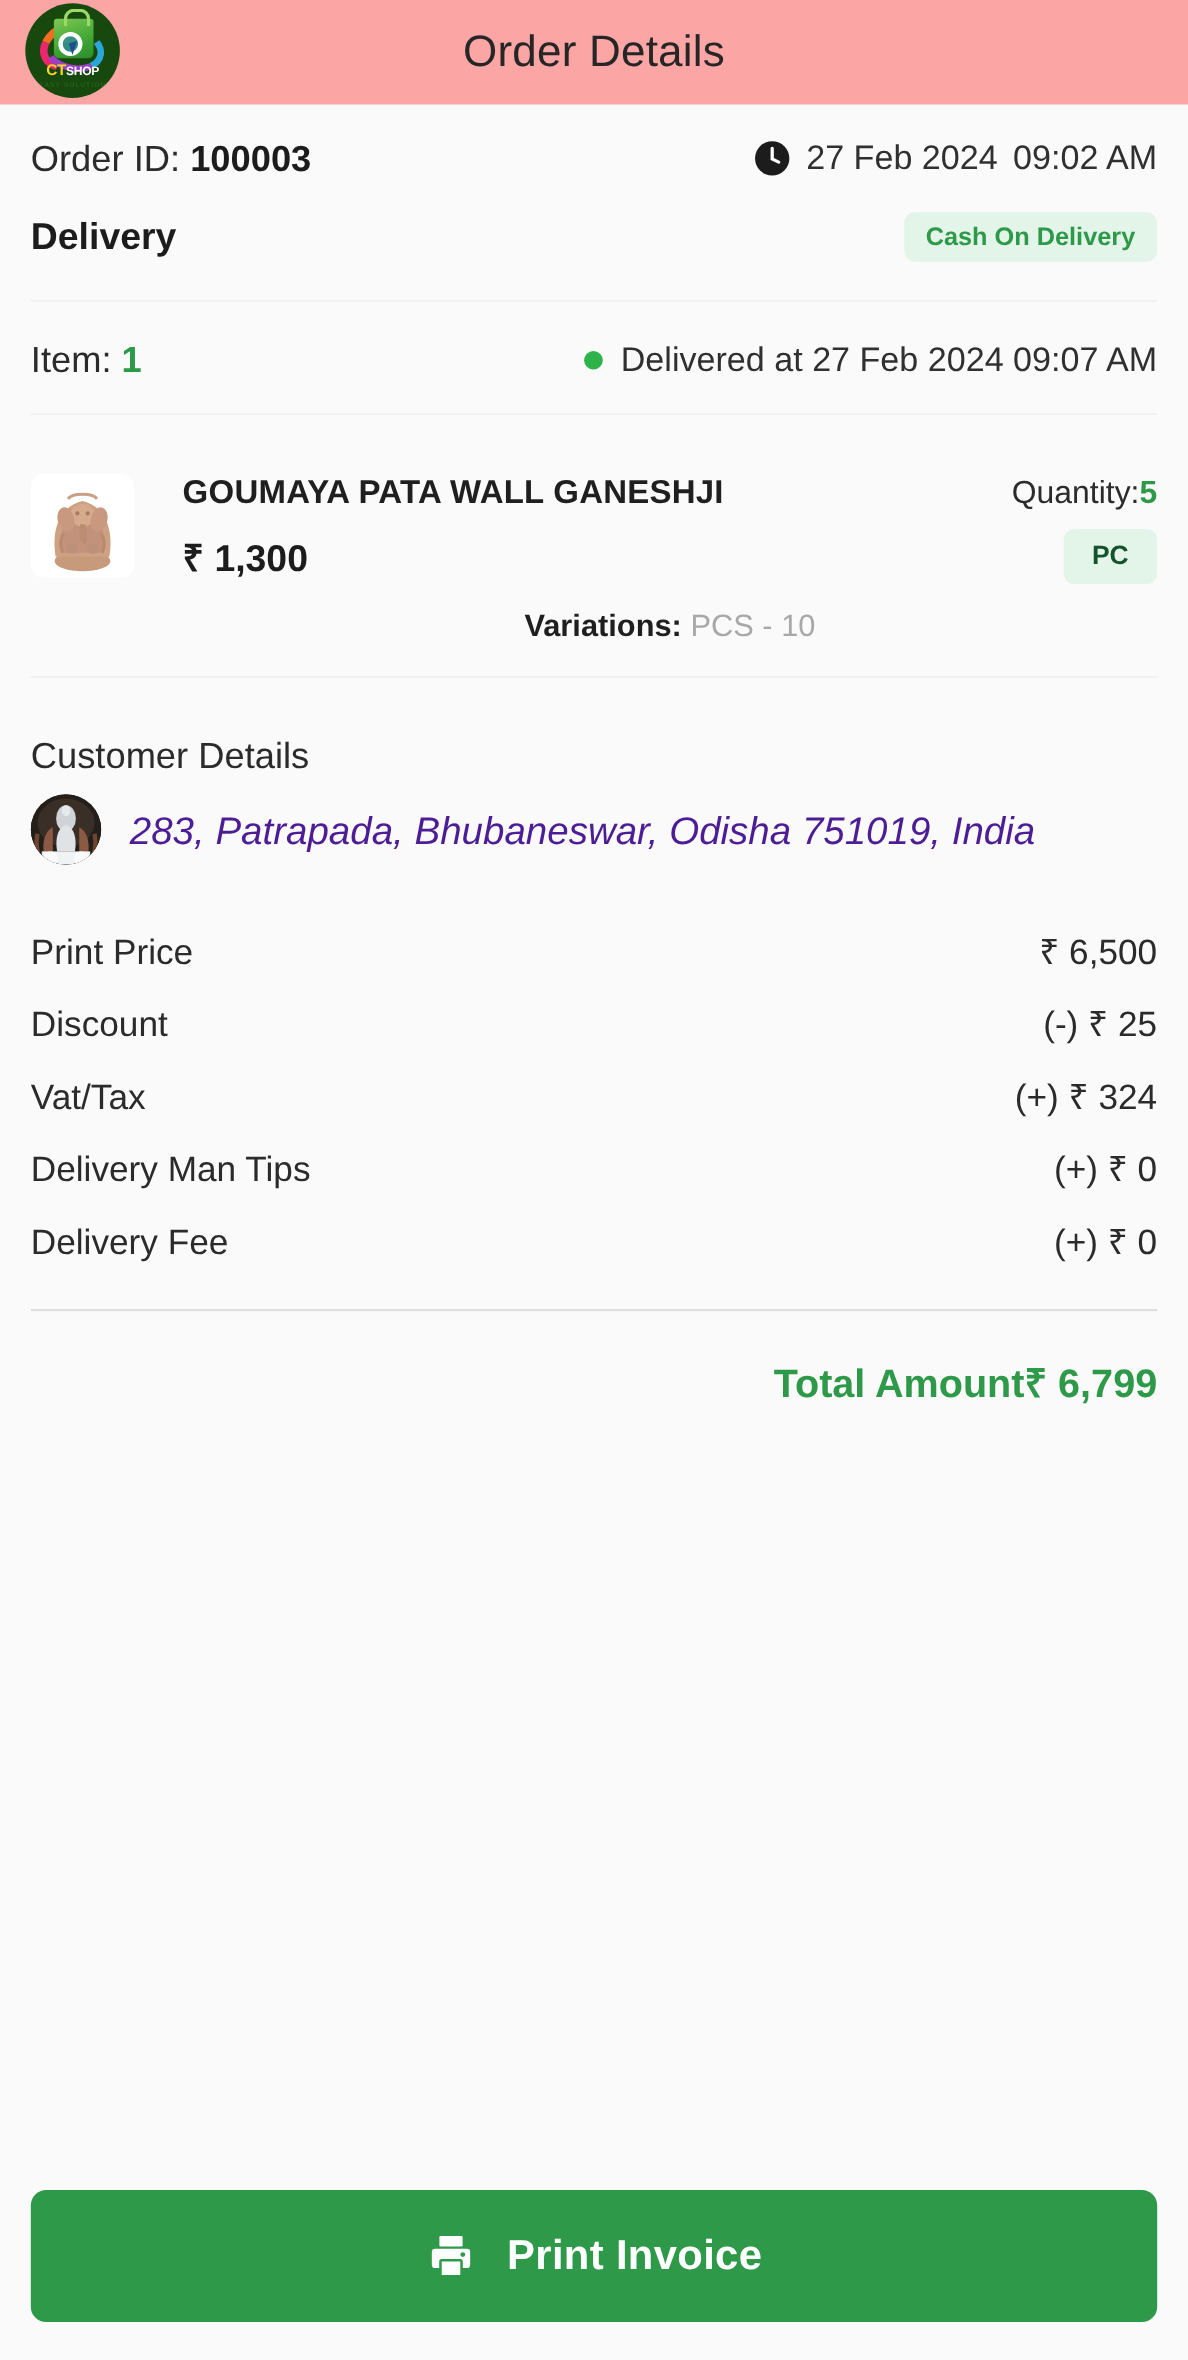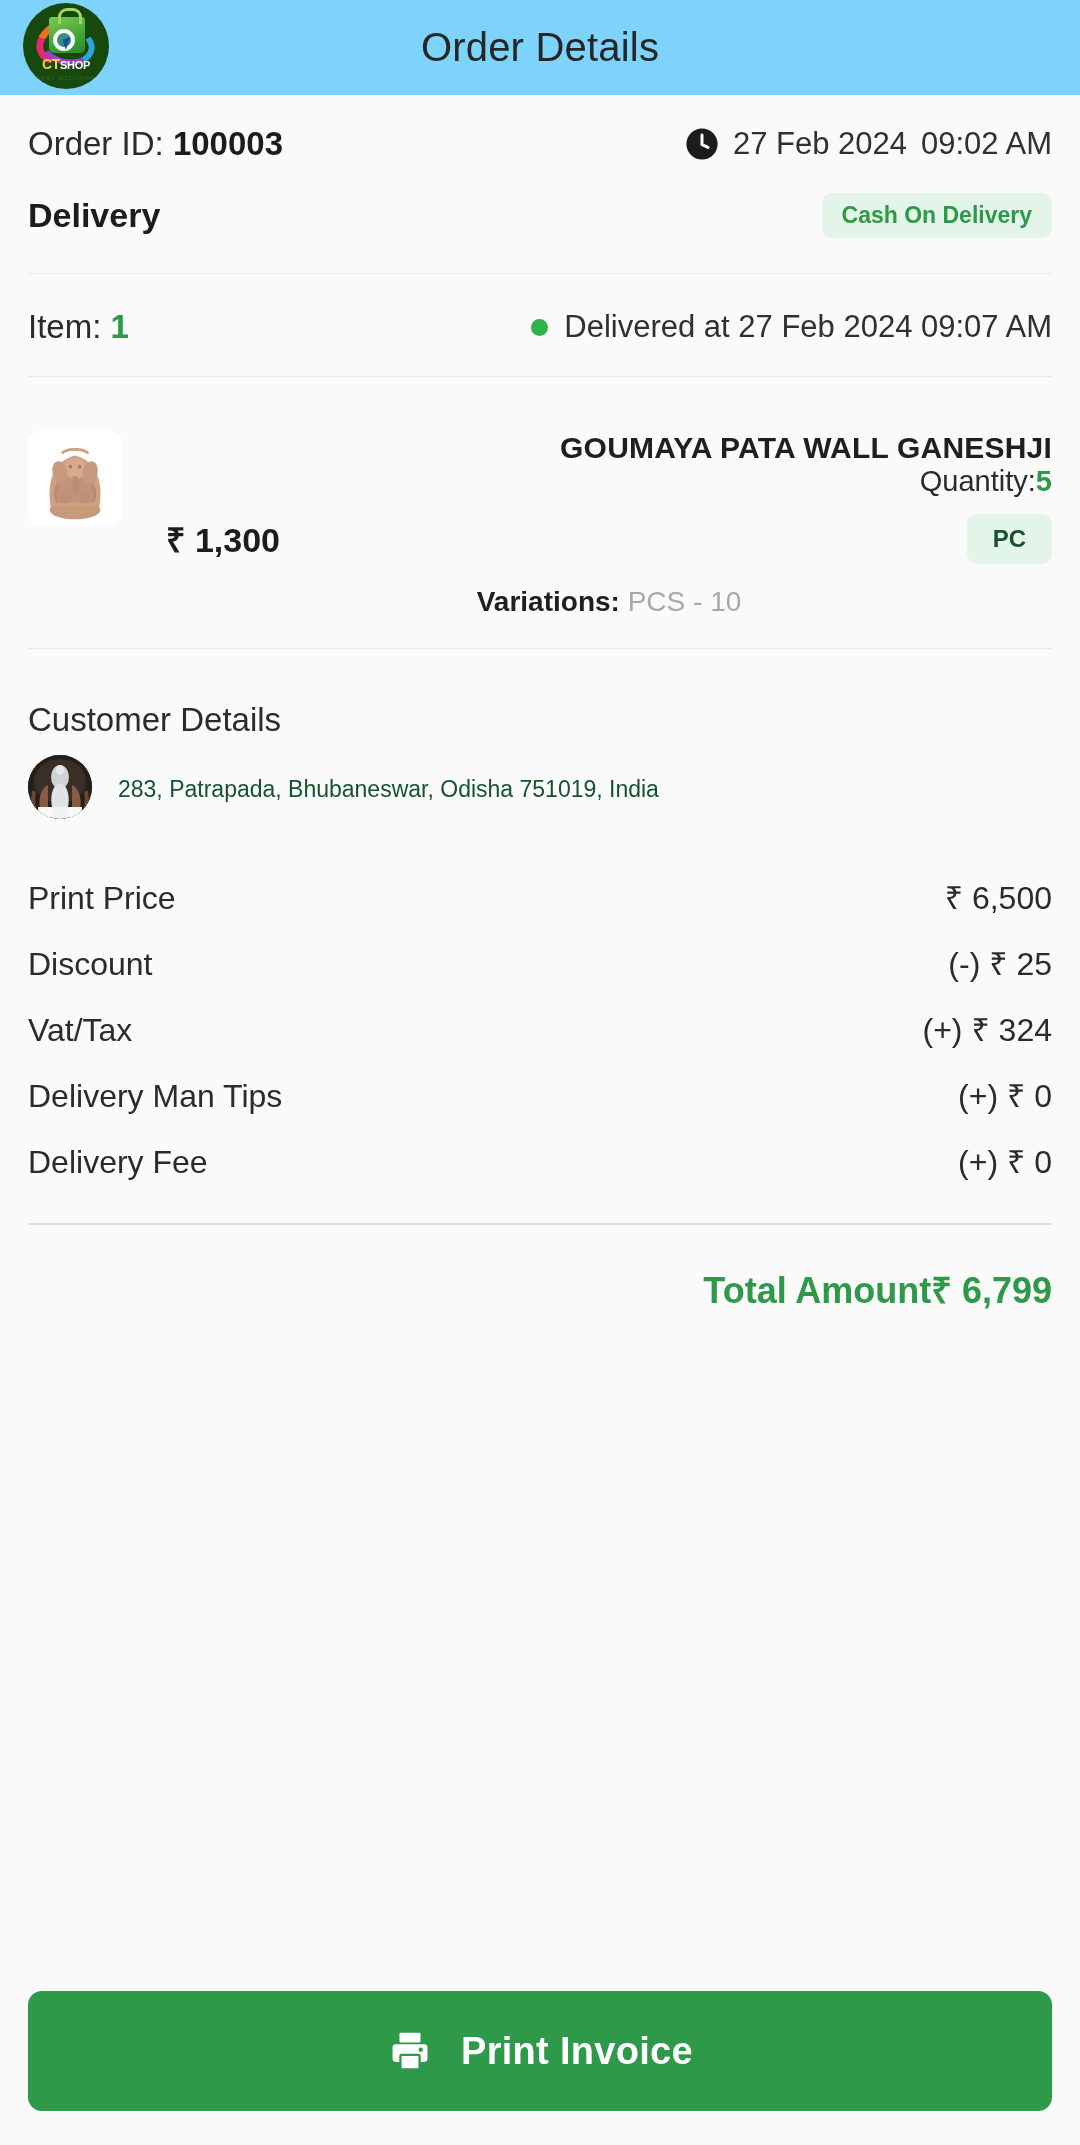--- a/index.html
+++ b/index.html
@@ -17,21 +17,21 @@
     background: #fafafa;
     overflow: hidden;
     display: flex;
     flex-direction: column;
   }
 
   
   .appbar {
     position: relative;
     height: 95px;
-    background: #7dd3fc;
+    background: #fca5a5;
     flex: 0 0 auto;
   }
   .appbar-title {
     position: absolute;
     left: 0; right: 0; top: 0;
     height: 95px;
     line-height: 95px;
     text-align: center;
     font-size: 40px;
     color: #262626;
@@ -203,22 +203,21 @@
   }
   .product-thumb svg { display: block; width: 100%; height: 100%; }
   .product-info {
     flex: 1 1 auto;
     padding-left: 44px;
     min-width: 0;
   }
   .product-top {
     display: flex;
     justify-content: space-between;
-    align-items: flex-end;
-    flex-direction: column;
+    align-items: center;
   }
   .product-name {
     font-size: 30px;
     font-weight: bold;
     color: #1f1f1f;
     letter-spacing: 0.2px;
   }
   .qty {
     font-size: 29px;
     color: #2b2b2b;
@@ -277,24 +276,25 @@
     background: #1d1a17;
     position: relative;
   }
   .avatar svg { display: block; width: 100%; height: 100%; }
   .customer-text { min-width: 0; }
   .customer-name {
     font-size: 29px;
     color: #2b2b2b;
   }
   .customer-address {
-    font-size: 23px;
-    color: #14532d;
+    font-size: 35px;
+    color: #4c1d95;
     margin-top: 4px;
     white-space: nowrap;
+    font-style: italic;
   }
 
   
   .summary { margin-top: 56px; }
   .summary-row {
     display: flex;
     justify-content: space-between;
     align-items: baseline;
     height: 50px;
     font-size: 32px;

